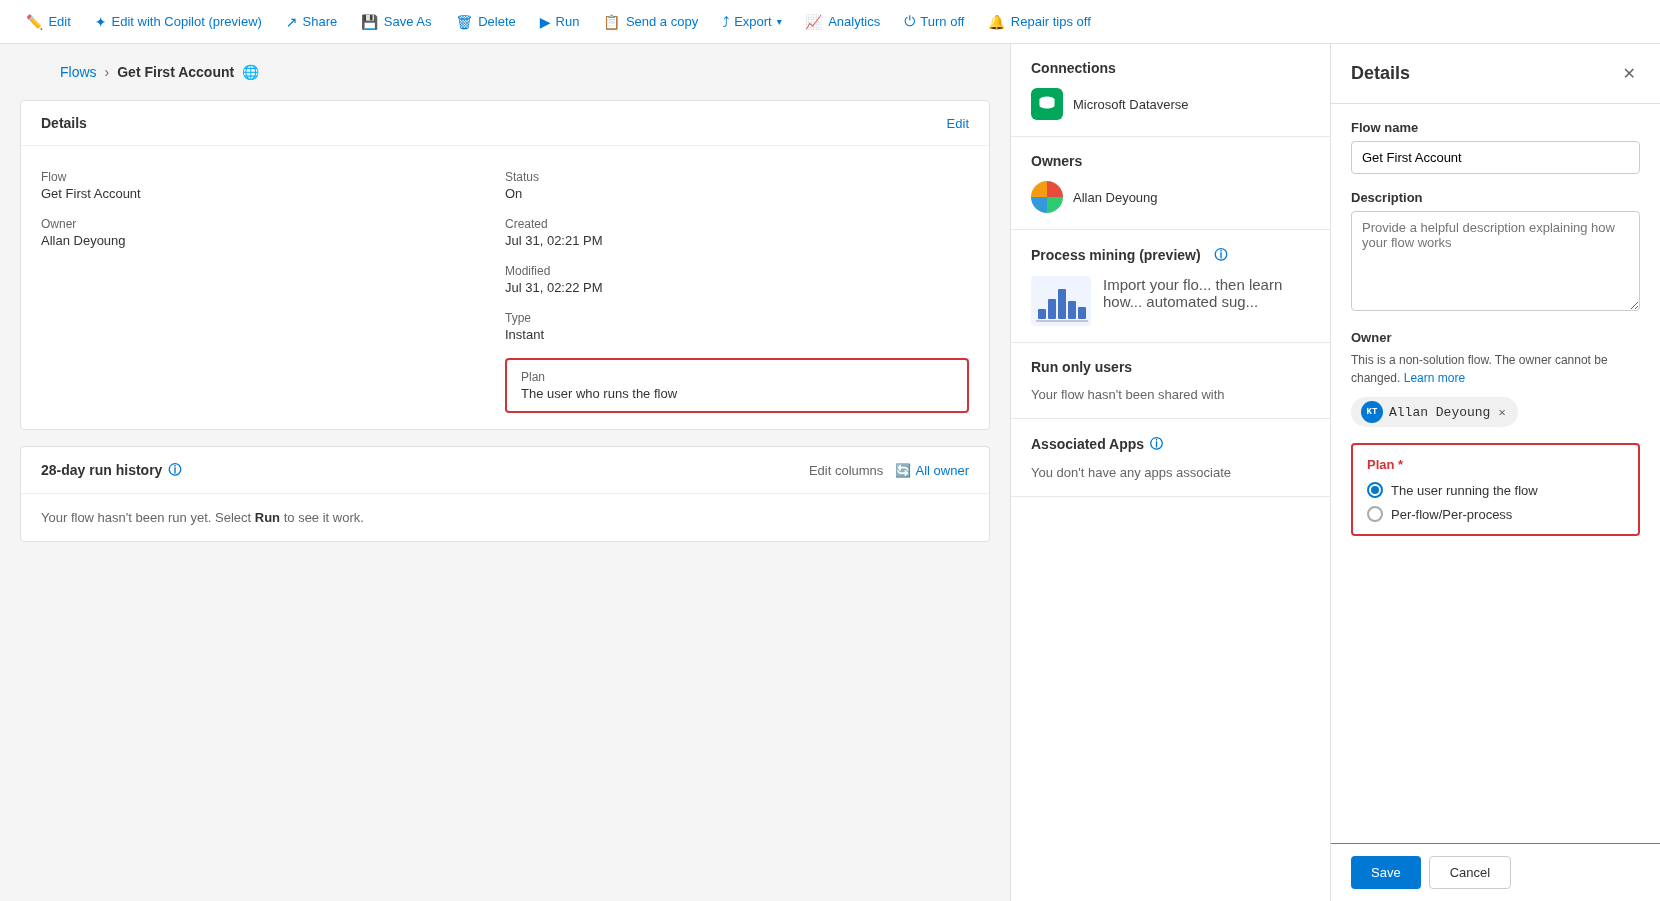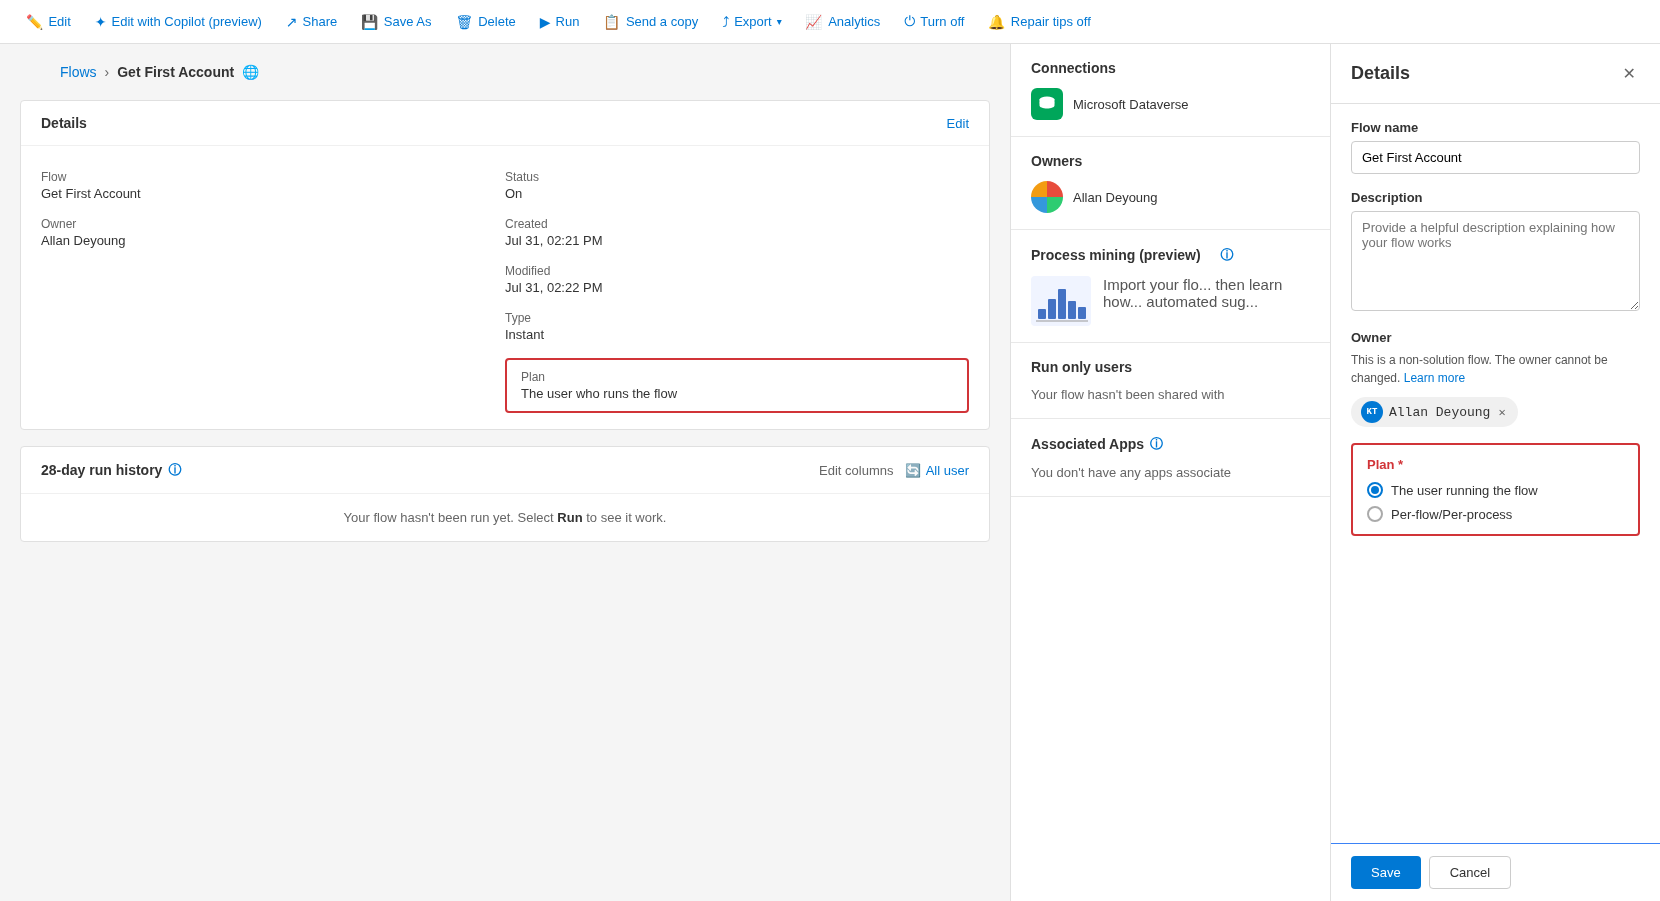--- a/index.html
+++ b/index.html
@@ -154,21 +154,20 @@
       display: flex;
       align-items: center;
       gap: 4px;
       color: #0078d4;
       cursor: pointer;
       font-size: 13px;
     }
     .run-history-body {
       padding: 16px 20px;
       color: #666;
-      text-align: center;
     }
     .run-text strong { font-weight: 600; color: #333; }
 
     
     .right-panel {
       width: 320px;
       background: #fff;
       border-left: 1px solid #e0e0e0;
       overflow-y: auto;
       padding: 0;
@@ -534,21 +533,21 @@
     <div class="card">
       <div class="card-header">
         <div class="run-history-title">
           <span>28-day run history</span>
           <span class="info-icon">ⓘ</span>
         </div>
         <div class="run-history-actions">
           <span class="edit-columns-link">Edit columns</span>
           <span class="all-runs-link">
             <span>🔄</span>
-            <span>All user</span>
+            <span>All owner</span>
           </span>
         </div>
       </div>
       <div class="card-body run-history-body">
         <span class="run-text">
           <span>Your flow hasn't been run yet. Select</span>
           <strong>Run</strong>
           <span>to see it work.</span>
         </span>
       </div>
@@ -574,21 +573,21 @@
 
     <div class="right-section">
       <div class="right-section-title">Owners</div>
       <div class="owner-item">
         <div class="avatar avatar-colorful"></div>
         <span>Allan Deyoung</span>
       </div>
     </div>
 
     <div class="right-section">
-      <div class="right-section-title" style="display:flex;align-items:center;gap:20px;">
+      <div class="right-section-title" style="display:flex;align-items:center;gap:14px;">
         <span>Process mining (preview)</span>
         <span class="info-icon">ⓘ</span>
       </div>
       <div class="process-mining-card">
         <div class="process-mining-img">
           <svg class="bar-chart-svg" viewBox="0 0 55 45">
             <rect x="4" y="30" width="8" height="10" fill="#4472c4" rx="1"></rect>
             <rect x="14" y="20" width="8" height="20" fill="#4472c4" rx="1"></rect>
             <rect x="24" y="10" width="8" height="30" fill="#4472c4" rx="1"></rect>
             <rect x="34" y="22" width="8" height="18" fill="#4472c4" rx="1"></rect>

